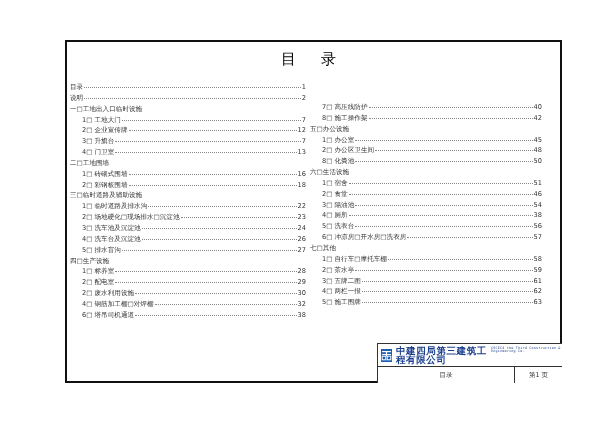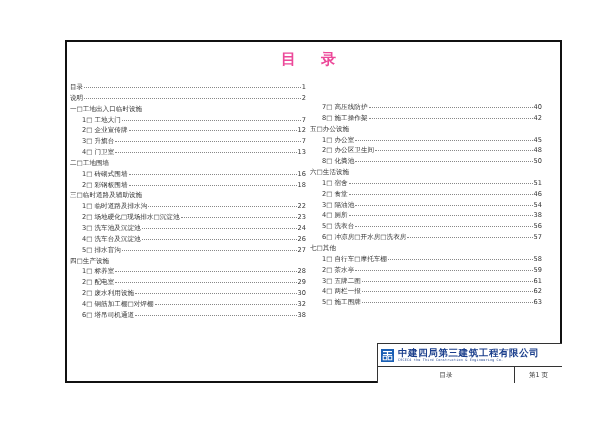--- a/index.html
+++ b/index.html
@@ -25,23 +25,23 @@
       box-sizing: border-box;
       background: #fff;
     }
     .title {
       position: absolute;
       left: 0;
       right: 0;
       top: 8px;
       text-align: center;
       font-size: 15px;
-      font-weight: bold;
+      font-weight: normal;
       letter-spacing: 10px;
-      color: #ec4899;
+      color: #000000;
     }
     .col {
       position: absolute;
       font-size: 6.6px;
       line-height: 10.85px;
       color: #333;
     }
     .col.left {
       left: 3px;
       top: 40px;
@@ -102,21 +102,21 @@
       height: 13px;
       background: #1a5fb4;
       display: flex;
       align-items: center;
       justify-content: center;
       margin-right: 4px;
     }
     .logo svg { display: block; }
     .company {
       display: flex;
-      flex-direction: column;
+      flex-direction: row;
       line-height: 1;
     }
     .company-cn {
       font-size: 9.5px;
       font-weight: bold;
       color: #1a3e8c;
       letter-spacing: 0.6px;
     }
     .company-en {
       font-family: "DejaVu Sans Mono", "Liberation Mono", monospace;

